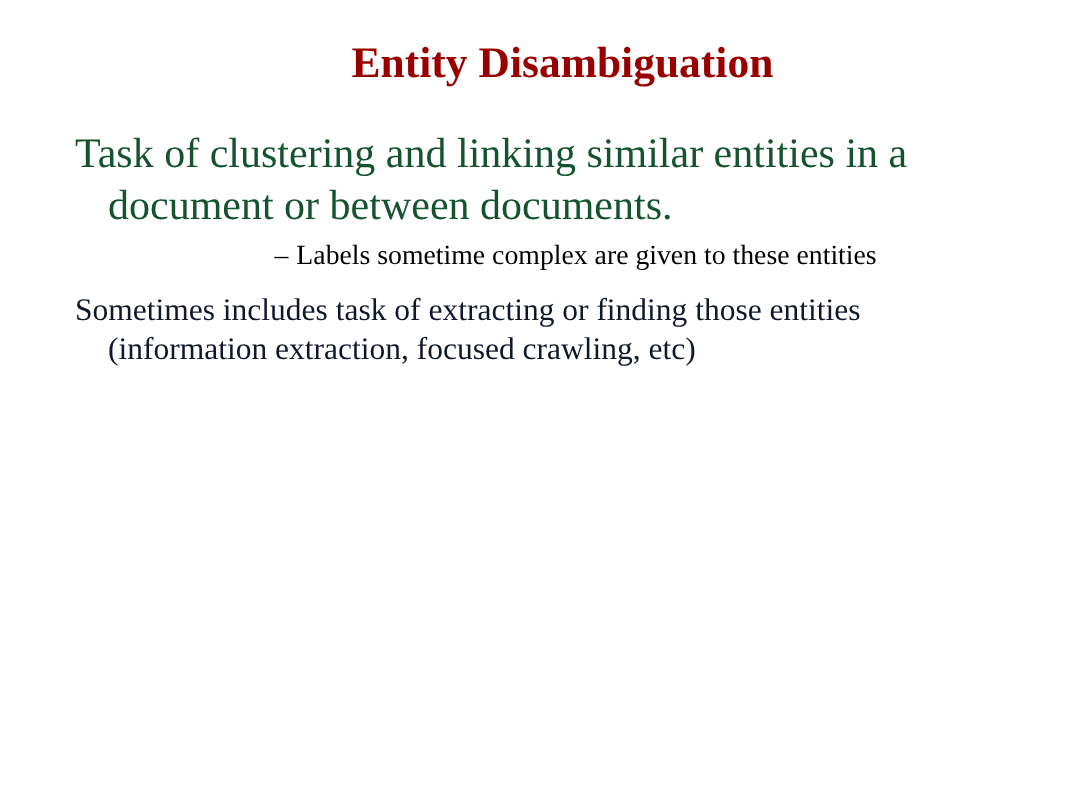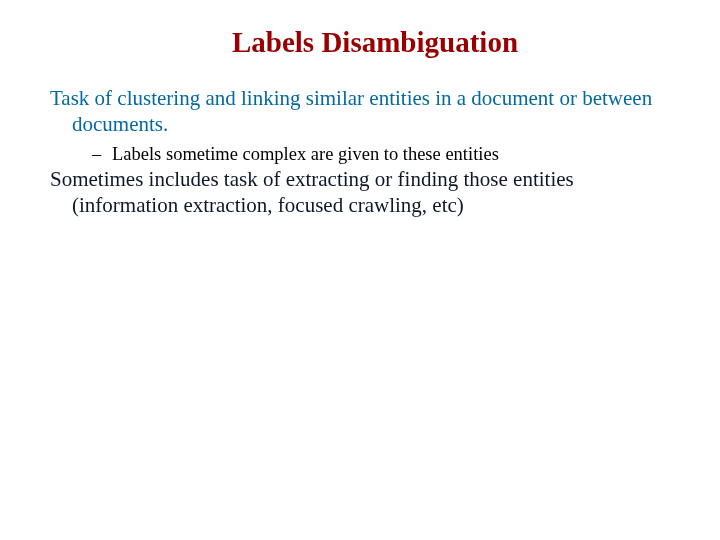--- a/index.html
+++ b/index.html
@@ -15,49 +15,51 @@
       color: #990000;
       font-weight: bold;
       font-size: 29px;
       text-align: center;
       margin-top: 6px;
       margin-bottom: 26px;
       margin-left: 70px;
       margin-right: 40px;
     }
     .bullet-1 {
-      color: #0369a1;
-      font-size: 21px;
+      color: #14532d;
+      font-size: 28px;
       line-height: 1.25;
       margin-left: 0px;
       margin-bottom: 4px;
       text-indent: 0;
       padding-left: 22px;
       text-indent: -22px;
     }
     .bullet-2 {
       color: #000000;
       font-size: 18.5px;
       line-height: 1.3;
       margin-left: 42px;
+      margin-bottom: 10px;
       padding-left: 20px;
       text-indent: -20px;
+      text-align: center;
     }
     .dash { display: inline-block; width: 20px; text-indent: 0; }
     .bullet-1b {
       color: #0f172a;
       font-size: 21px;
       line-height: 1.25;
       margin-left: 0px;
       padding-left: 22px;
       text-indent: -22px;
     }
   </style>
 </head>
 <body>
 
-<div class="title">Labels Disambiguation</div>
+<div class="title">Entity Disambiguation</div>
 
 <div class="bullet-1">Task of clustering and linking similar entities in a document or between documents.</div>
 
 <div class="bullet-2"><span class="dash">–  </span><span>Labels sometime complex are given to these entities</span></div>
 
 <div class="bullet-1b">Sometimes includes task of extracting or finding those entities (information extraction, focused crawling, etc)</div>
 
 </body></html>

